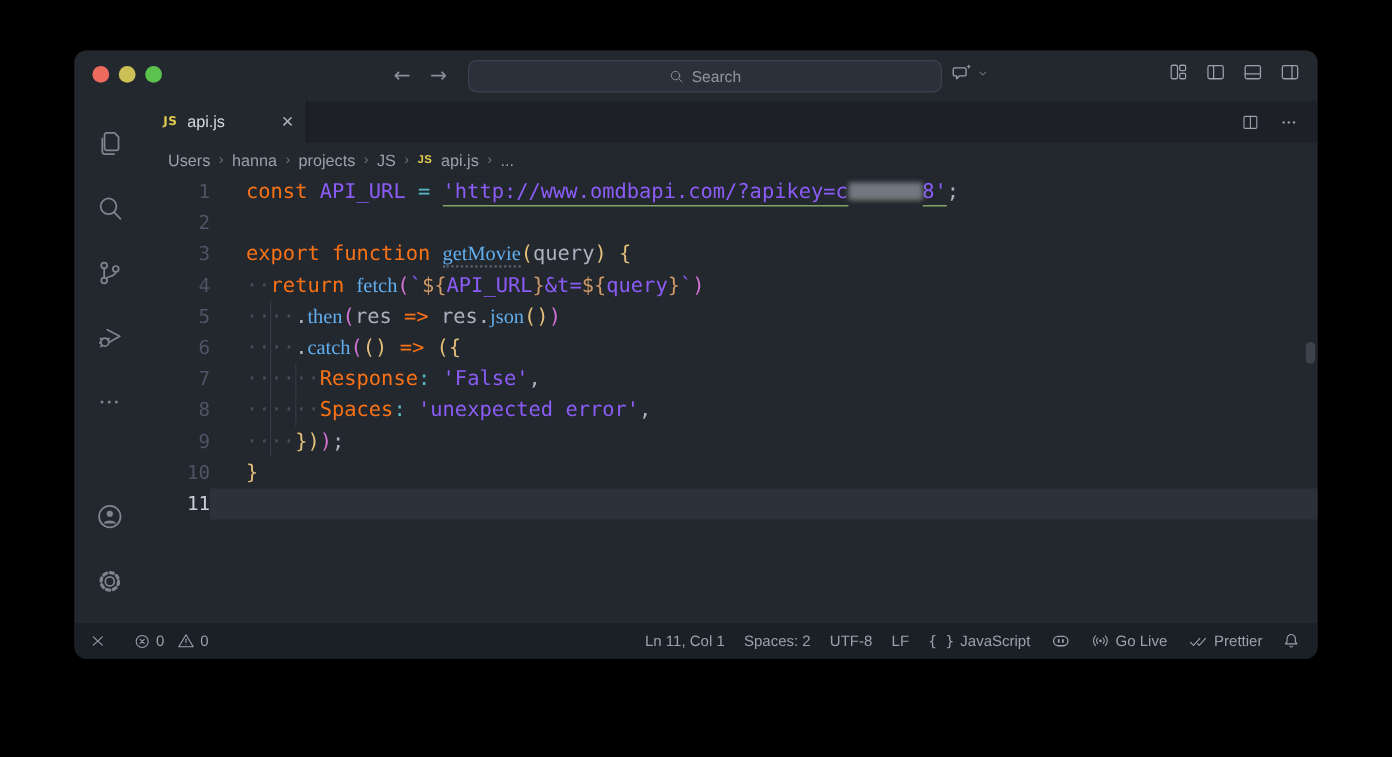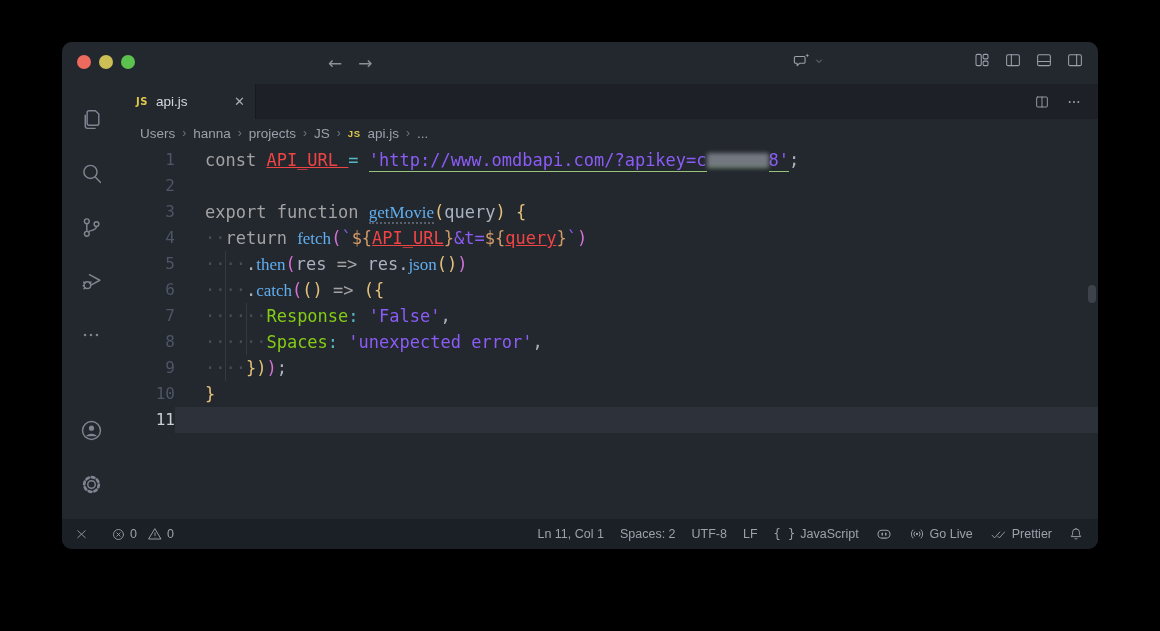--- a/index.html
+++ b/index.html
@@ -56,22 +56,22 @@
 
   
   .editor { position:relative; flex:1; background:#23272e;
     font-family:"DejaVu Sans Mono", monospace; font-size:17px; }
   .line { display:flex; height:26px; line-height:26px; }
   .ln { flex:0 0 55px; text-align:right; color:#4d5566; font-size:16px; }
   .lc { flex:1; position:relative; padding-left:30px; white-space:pre; color:#abb2bf; }
   .line.current .lc { background:#2c313a; }
   .line.current .ln { color:#c9ced8; }
   .guide { position:absolute; top:0; bottom:0; width:1px; background:#333945; }
-  .tok.kw { color:#a3a3a3; } .tok.fn { color:#61afef;font-family:Liberation Serif, serif; } .tok.cst { color:#ef4444;text-decoration:underline; }
-  .tok.op { color:#56b6c2; } .tok.str { color:#8b5cf6; } .tok.red { color:#84cc16; }
+  .tok.kw { color:#f97316; } .tok.fn { color:#61afef;font-family:Liberation Serif, serif; } .tok.cst { color:#8b5cf6; }
+  .tok.op { color:#56b6c2; } .tok.str { color:#8b5cf6; } .tok.red { color:#f97316; }
   .tok.fg { color:#abb2bf; } .tok.b1 { color:#e5c07b; } .tok.bp { color:#d372d6; }
   .tok.ws { color:#474e59; } .tok.tpl { color:#d19a66; }
   .tok.lnk { border-bottom:1px solid #98c379; padding-bottom:1px; }
   .tok.spell { border-bottom:2px dotted #59606b; }
   .tok.redact { display:inline-block; width:62px; height:15px; border-radius:2px;
     background:#868c95; filter:blur(2px); opacity:.8; vertical-align:-2px; }
   .scroll-slider { position:absolute; right:2px; top:138px; width:8px; height:18px;
     background:#4b515a; opacity:.65; border-radius:4px; }
 
   
@@ -91,20 +91,27 @@
 
     <div class="titlebar">
       <div class="traffic">
         <span class="t-red"></span>
         <span class="t-yellow"></span>
         <span class="t-green"></span>
       </div>
       <div class="nav">
         <button class="navbtn">←</button>
         <button class="navbtn">→</button>
+      </div>
+      <div class="searchbox">
+        <svg class="ic" width="13" height="13" viewBox="0 0 24 24">
+            <circle cx="11" cy="11" r="6.5"></circle>
+            <path d="M16 16 L21 21"></path>
+          </svg>
+        <span>Search</span>
       </div>
       <button class="chatbtn">
         <svg class="ic" width="19" height="19" viewBox="0 0 24 24">
             <path d="M4.5 7 h10.5 a1.5 1.5 0 0 1 1.5 1.5 v5.5 a1.5 1.5 0 0 1 -1.5 1.5 h-5.5 l-3 3 v-3 h-2 a1.5 1.5 0 0 1 -1.5 -1.5 v-5.5 a1.5 1.5 0 0 1 1.5 -1.5 z"></path>
             <path d="M19.3 3.2 l.7 1.8 1.8 .7 -1.8 .7 -.7 1.8 -.7 -1.8 -1.8 -.7 1.8 -.7 z" fill="currentColor" stroke="none"></path>
           </svg>
         <svg class="ic" width="12" height="12" viewBox="0 0 24 24">
             <path d="M7 10 l5 5 5 -5"></path>
           </svg>
       </button>

